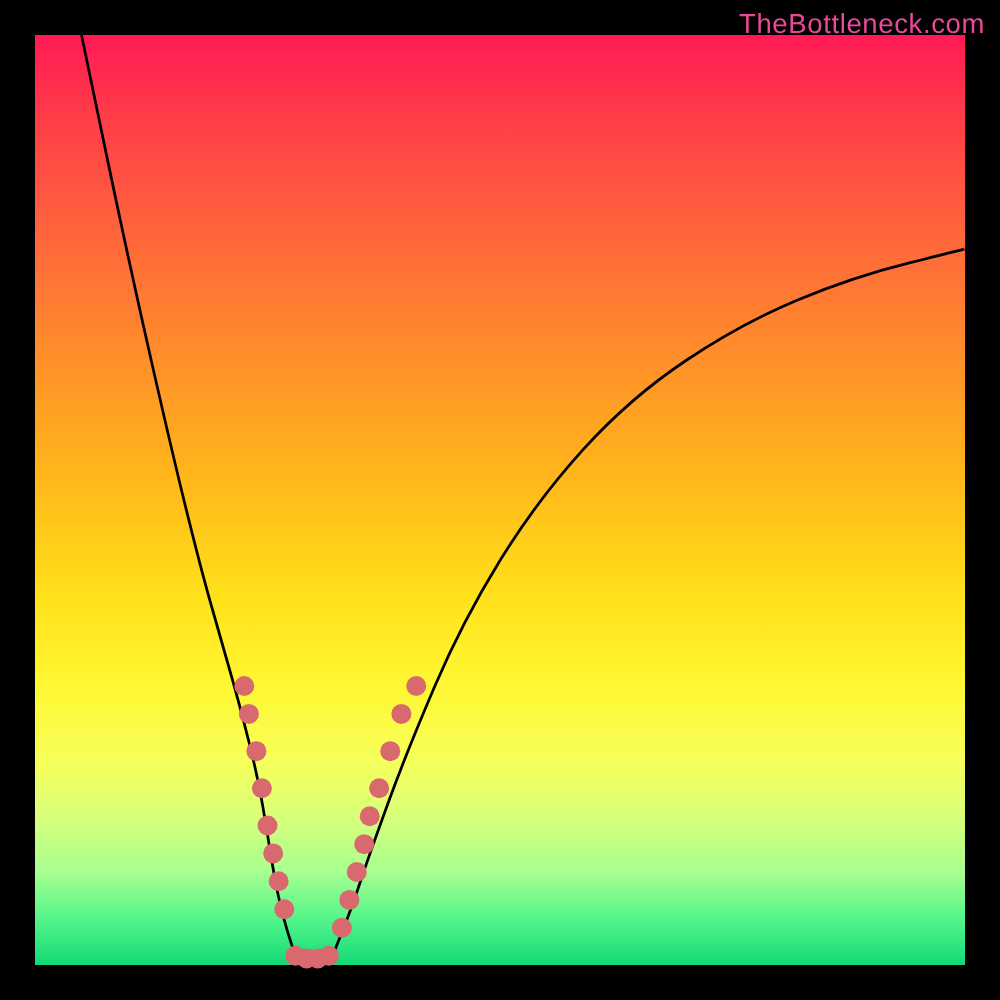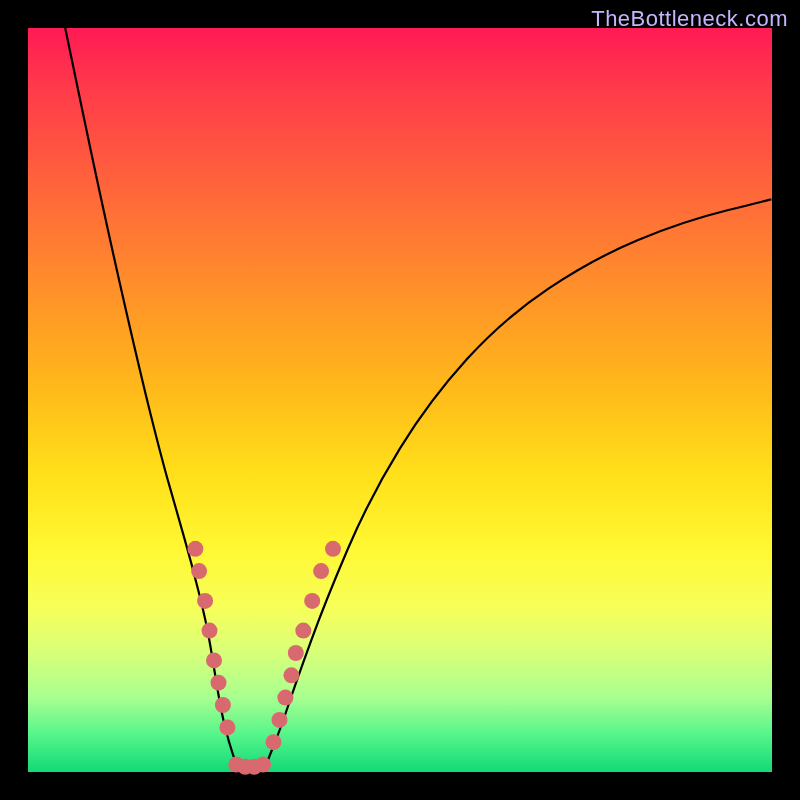--- a/index.html
+++ b/index.html
@@ -14,21 +14,21 @@
   .frame {
     position: relative;
     width: 800px;
     height: 800px;
     background: #000;
   }
   .watermark {
     position: absolute;
     top: 6px;
     right: 12px;
-    color: #c4b5fd;
+    color: #ec4899;
     font-size: 22px;
     font-weight: 500;
     letter-spacing: 0.5px;
     z-index: 5;
   }
   .plot-area {
     position: absolute;
     left: 28px;
     top: 28px;
     width: 744px;

